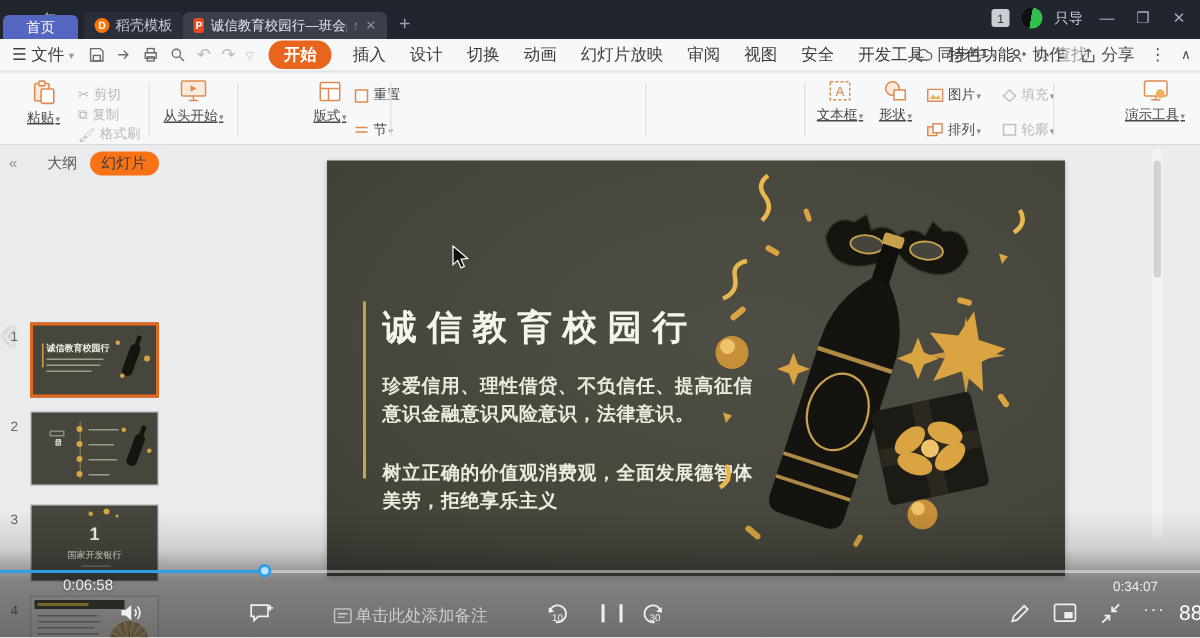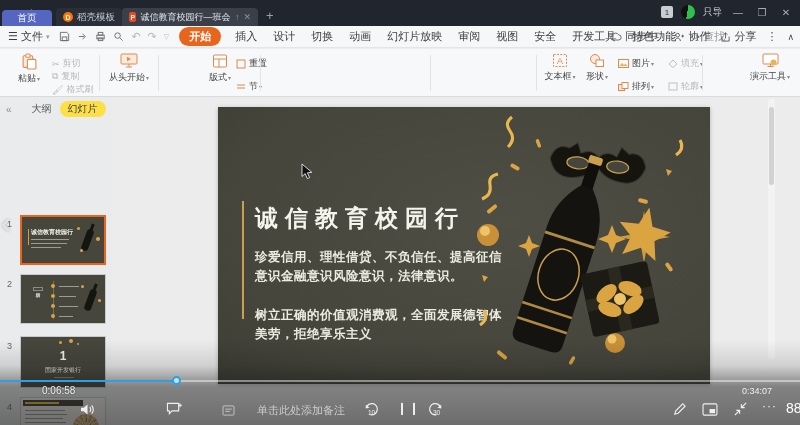--- a/index.html
+++ b/index.html
@@ -41,42 +41,42 @@
   .mi-pill { background:#e8651d; color:#fff; border-radius:10px; padding:2px 10px; margin:0 6px 0 10px; font-weight:bold; }
   .mb-search { display:flex; align-items:center; gap:3px; color:#9a9a9a; margin-left:6px; }
   .mb-right { position:absolute; right:6px; display:flex; align-items:center; gap:10px; color:#4a4a4a; }
   .mb-right .it { display:flex; align-items:center; gap:3px; }
 
   
   .ribbon { position:absolute; left:0; top:49px; width:800px; height:48px; background:#f7f8f9;
             border-bottom:1px solid #d9dadc; font-size:9px; color:#474747; }
   .rsep { position:absolute; top:6px; width:1px; height:36px; background:#e2e3e5; }
   .rbig { position:absolute; top:4px; display:flex; flex-direction:column; align-items:center; gap:2px; width:46px; }
-  .rbig .lab { white-space:nowrap; }
+  .rbig .lab { white-space:nowrap;text-decoration:underline; }
   .rsmall { position:absolute; display:flex; align-items:center; gap:3px; white-space:nowrap; }
   .dd::after { content:"▾"; font-size:6px; color:#8a8a8a; margin-left:1px; }
   .dis { color:#b8b8b8; }
   .fontbox { position:absolute; left:266px; top:56px; width:92px; height:16px; background:#fff;
              border:1px solid #cfcfcf; border-radius:2px; }
   .fontbox::after { content:"▾"; position:absolute; right:3px; top:3px; font-size:7px; color:#999; }
   .sizebox { position:absolute; left:362px; top:56px; width:36px; height:16px; background:#fff;
              border:1px solid #cfcfcf; border-radius:2px; font-size:9px; color:#333;
              display:flex; align-items:center; padding-left:10px; }
   .sizebox::after { content:"▾"; position:absolute; right:3px; top:3px; font-size:7px; color:#999; }
   .fsz { position:absolute; top:57px; font-size:10px; color:#555; }
   .charbtn { position:absolute; top:78px; font-size:10.5px; color:#555; width:14px; text-align:center; }
   .li { width:13px; height:9px; background:repeating-linear-gradient(#9a9a9a 0 1px, rgba(0,0,0,0) 1px 3px); }
   .lirow { position:absolute; display:flex; gap:8px; }
 
   
   .sidepanel { position:absolute; left:0; top:97px; width:112px; height:328px; background:#eaebec; }
   .sp-tabs { position:absolute; left:0; top:3px; width:112px; height:18px; display:flex; align-items:center; font-size:10px; color:#55585c; }
   .sp-collapse { margin-left:6px; color:#8a8f96; font-size:10px; }
   .sp-outline { margin-left:20px; }
-  .sp-slides { margin-left:8px; background:#fde047; border-radius:8px; padding:1px 8px; color:#3a3d41; }
+  .sp-slides { margin-left:8px; background:#f97316; border-radius:8px; padding:1px 8px; color:#3a3d41; }
   .thumb { position:absolute; left:20px; width:86px; background:#46463d; border:1px solid #c8c9cc; overflow:hidden; }
   .tnum { position:absolute; left:7px; font-size:9px; color:#666; }
   .t-sel { border:2px solid #e8651d; }
   .mline { position:absolute; height:1px; background:#9b9b90; }
   .gdot { position:absolute; border-radius:50%; background:#d9a441; }
   .mbottle { position:absolute; width:7px; height:22px; background:#15150f; border-radius:3px; transform:rotate(20deg); }
   .mbottle::before { content:""; position:absolute; left:2px; top:-6px; width:3px; height:7px; background:#15150f; }
 
   
   .canvas { position:absolute; left:112px; top:97px; width:688px; height:328px; background:#ececec; }
@@ -93,21 +93,21 @@
 
   
   .overlay { position:absolute; left:0; top:340px; width:800px; height:85px;
              background:linear-gradient(rgba(10,10,10,0) 0%, rgba(10,10,10,0.12) 30%, rgba(25,25,25,0.5) 55%, rgba(30,30,30,0.62) 100%); }
   .ptrack { position:absolute; left:0; top:40px; width:800px; height:2px; background:rgba(255,255,255,0.45); }
   .pplayed { position:absolute; left:0; top:0; height:2px; background:#2e9fe6; }
   .phandle { position:absolute; top:-4px; width:9px; height:9px; border-radius:50%; background:#bfe2f8; border:2px solid #2e9fe6; }
   .ptime-cur { position:absolute; left:42px; top:45px; color:#f0f0f0; font-size:10px; text-shadow:0 0 2px rgba(0,0,0,0.6); }
   .ptime-tot { position:absolute; left:742px; top:46px; color:#eee; font-size:9px; }
   .pbar-ico { position:absolute; top:62px; color:#f0f0f0; }
-  .notesrow { position:absolute; left:222px; top:63px; display:flex; align-items:center; gap:22px; color:#cccccc; font-size:11px; }
+  .notesrow { position:absolute; left:222px; top:63px; display:flex; align-items:center; gap:2px; color:#cccccc; font-size:11px; }
   .skipnum { position:absolute; font-size:6.5px; color:#f0f0f0; }
   .prev-chevron { position:absolute; left:1px; top:208px; font-size:30px; color:rgba(235,235,235,0.85);
                   text-shadow:0 0 3px rgba(0,0,0,0.3); line-height:1; }
   .cursor { position:absolute; left:301px; top:163px; }
 </style>
 </head>
 <body>
 
 <div id="app">
 

